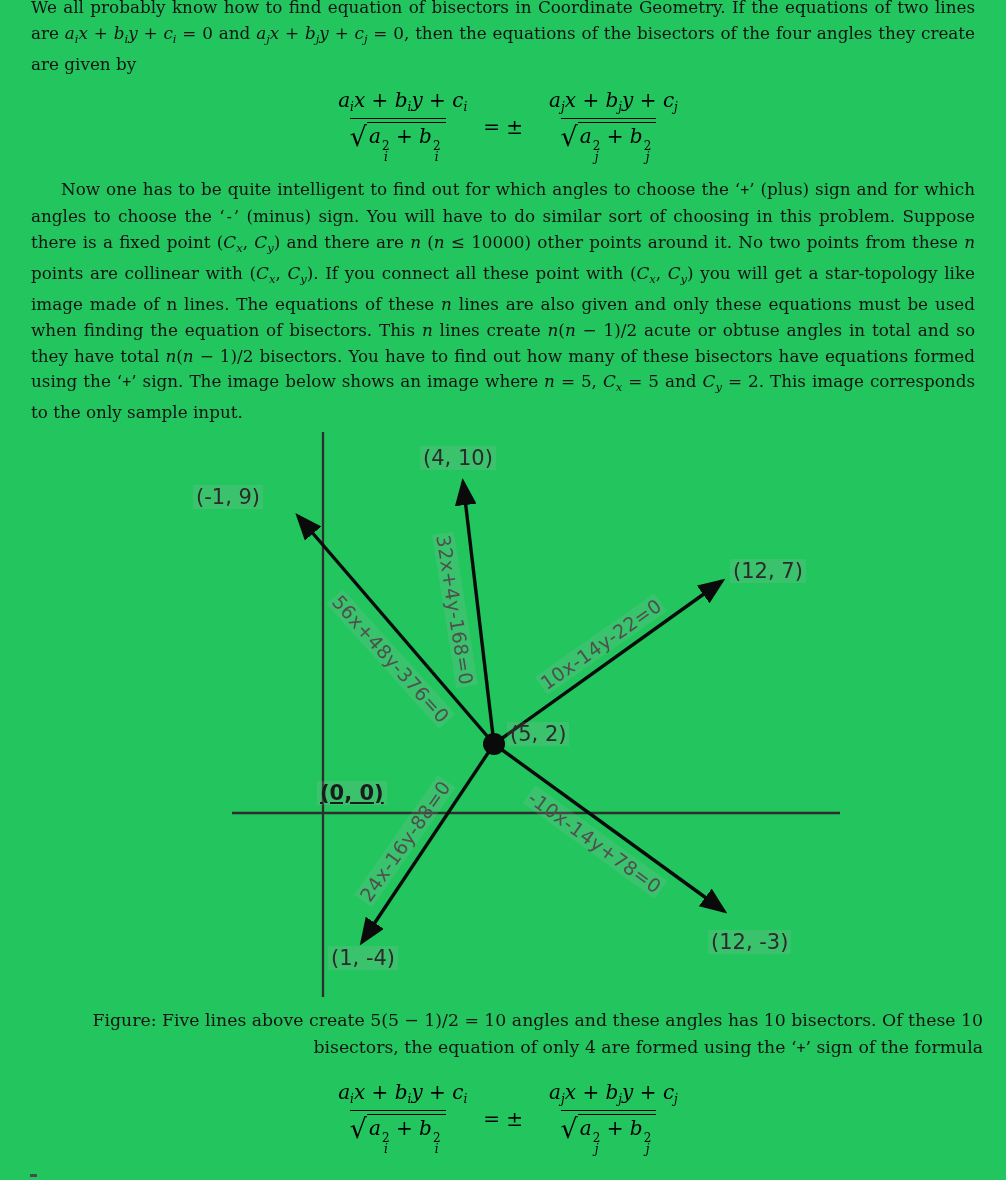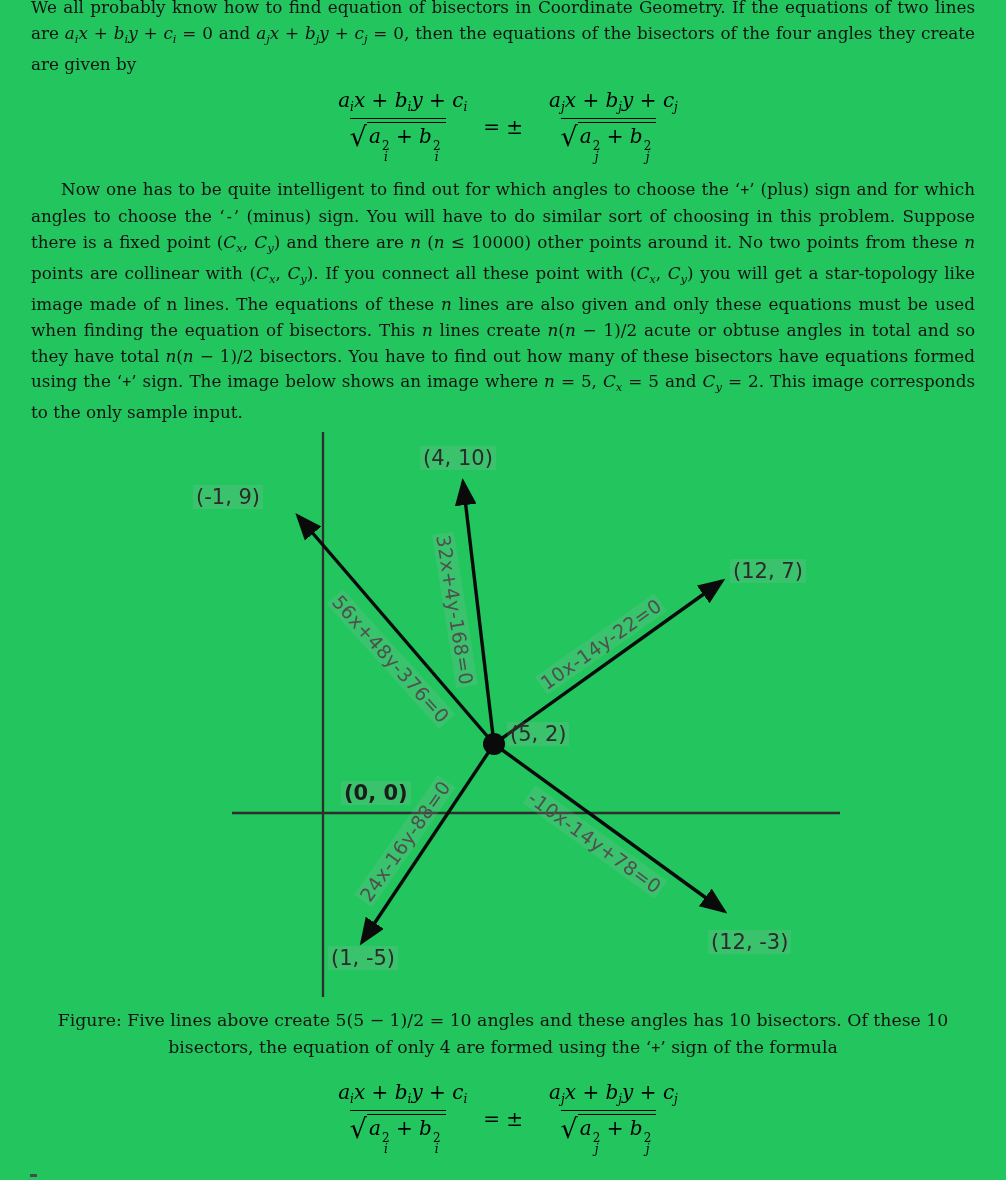--- a/index.html
+++ b/index.html
@@ -53,21 +53,21 @@
   }
   .pt-label.bold { font-weight:bold; color:#1c1c1c; }
   .eq-label {
     position:absolute; font-family:"DejaVu Sans", sans-serif;
     font-size:19px; color:#4f4f4f; letter-spacing:0.5px; white-space:nowrap;
     background:rgba(190,190,190,0.15); padding:0 2px;
   }
   
   .caption {
     position:absolute; top:1007px; left:23px; right:23px;
-    text-align:center; font-size:17.3px; line-height:26.5px; color:#141414;
+    text-align:right; font-size:17.3px; line-height:26.5px; color:#141414;
   }
   
   .partial-mark { position:absolute; left:30px; top:1174px; width:7px; height:3px; background:#4a4a4a; }
 </style>
 </head>
 <body>
 
 <div class="page">
 
   <div class="para p1"><span class="seg-n">We all probably know how to find equation of bisectors in Coordinate Geometry. If the equations of two lines are </span><span class="seg-m">a</span><span class="seg-ms">i</span><span class="seg-m">x</span><span class="seg-n"> + </span><span class="seg-m">b</span><span class="seg-ms">i</span><span class="seg-m">y</span><span class="seg-n"> + </span><span class="seg-m">c</span><span class="seg-ms">i</span><span class="seg-n"> = 0 and </span><span class="seg-m">a</span><span class="seg-ms">j</span><span class="seg-m">x</span><span class="seg-n"> + </span><span class="seg-m">b</span><span class="seg-ms">j</span><span class="seg-m">y</span><span class="seg-n"> + </span><span class="seg-m">c</span><span class="seg-ms">j</span><span class="seg-n"> = 0, then the equations of the bisectors of the four angles they create are given by</span></div>
@@ -120,22 +120,22 @@
           <line x1="477" y1="314" x2="345" y2="512" stroke="#0a0a0a" stroke-width="3.4" marker-end="url(#ah)"></line>
           <line x1="477" y1="314" x2="707" y2="481" stroke="#0a0a0a" stroke-width="3.4" marker-end="url(#ah)"></line>
           <circle cx="477" cy="314" r="11" fill="#0a0a0a"></circle>
         </g>
     </svg>
     <div>
         <div class="pt-label" style="left: 403px; top: 16px;">(4, 10)</div>
         <div class="pt-label" style="left: 176px; top: 55px;">(-1, 9)</div>
         <div class="pt-label" style="left: 713px; top: 129px; text-align: center;">(12, 7)</div>
         <div class="pt-label" style="left: 490px; top: 292px;">(5, 2)</div>
-        <div class="pt-label bold" style="left: 324px; top: 351px;">(0, 0)</div>
-        <div class="pt-label" style="left: 311px; top: 516px;">(1, -5)</div>
+        <div class="pt-label bold" style="left: 300px; top: 351px; text-decoration: underline;">(0, 0)</div>
+        <div class="pt-label" style="left: 311px; top: 516px;">(1, -4)</div>
         <div class="pt-label" style="left: 691px; top: 500px;">(12, -3)</div>
         <div class="eq-label" style="left: 438px; top: 180px; transform: translate(-50%, -50%) rotate(81deg);">32x+4y-168=0</div>
         <div class="eq-label" style="left: 374px; top: 229px; transform: translate(-50%, -50%) rotate(48deg);">56x+48y-376=0</div>
         <div class="eq-label" style="left: 584px; top: 214px; transform: translate(-50%, -50%) rotate(-35deg);">10x-14y-22=0</div>
         <div class="eq-label" style="left: 388px; top: 411px; transform: translate(-50%, -50%) rotate(-55deg);">24x-16y-88=0</div>
         <div class="eq-label" style="left: 578px; top: 412px; transform: translate(-50%, -50%) rotate(36deg);">-10x-14y+78=0</div>
       </div>
   </div>
 
   <div class="caption"><span class="seg-n">Figure: Five lines above create 5(5 − 1)/2 = 10 angles and these angles has 10 bisectors. Of these 10 bisectors, the equation of only 4 are formed using the ‘</span><span class="seg-tt">+</span><span class="seg-n">’ sign of the formula</span></div>

